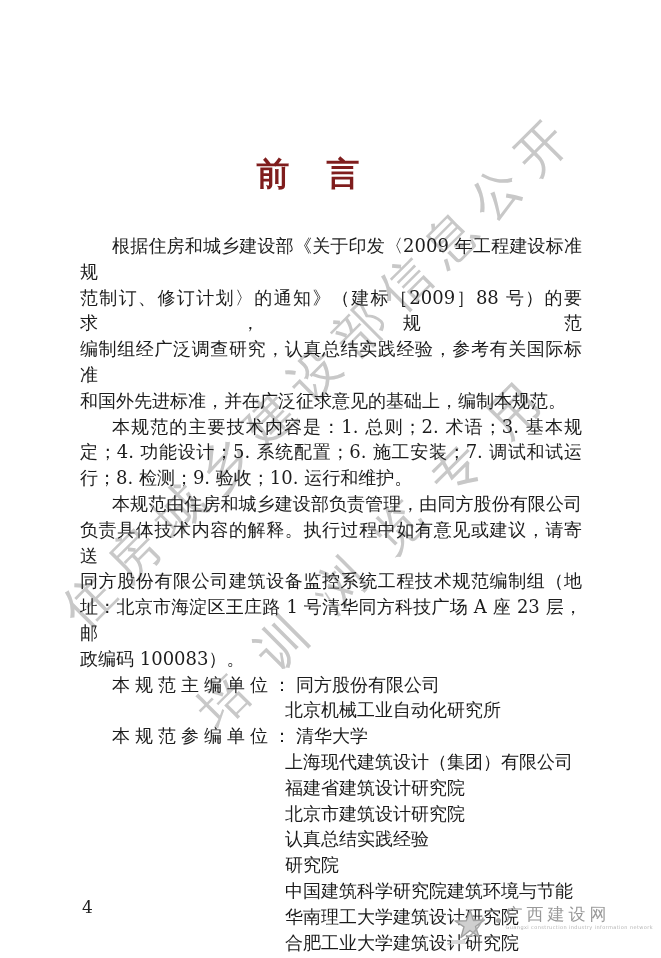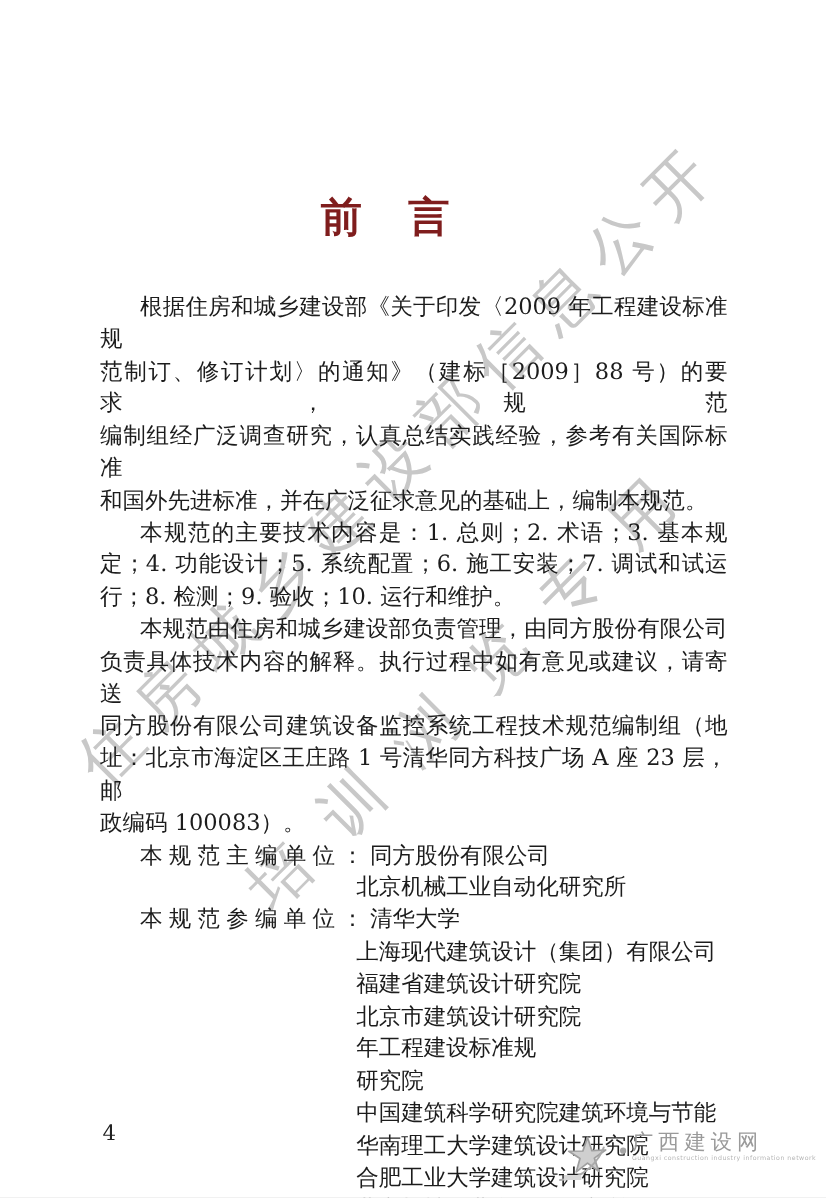--- a/index.html
+++ b/index.html
@@ -93,21 +93,21 @@
       </div>
       <div class="line ed-cont">北京机械工业自动化研究所</div>
 
       <div class="line ed-row">
         <span class="ed-label">本规范参编单位：</span>
         <span class="ed-unit">清华大学</span>
       </div>
       <div class="line ed-cont">上海现代建筑设计（集团）有限公司</div>
       <div class="line ed-cont">福建省建筑设计研究院</div>
       <div class="line ed-cont">北京市建筑设计研究院</div>
-      <div class="line ed-cont">年工程建设标准规</div>
+      <div class="line ed-cont">认真总结实践经验</div>
       <div class="line ed-cont">研究院</div>
       <div class="line ed-cont">中国建筑科学研究院建筑环境与节能</div>
       <div class="line ed-cont">华南理工大学建筑设计研究院</div>
       <div class="line ed-cont">合肥工业大学建筑设计研究院</div>
       <div class="line ed-cont">北京机械工业自动化研究所</div>
 
     </div>
 
     <div class="page-num">4</div>
 

